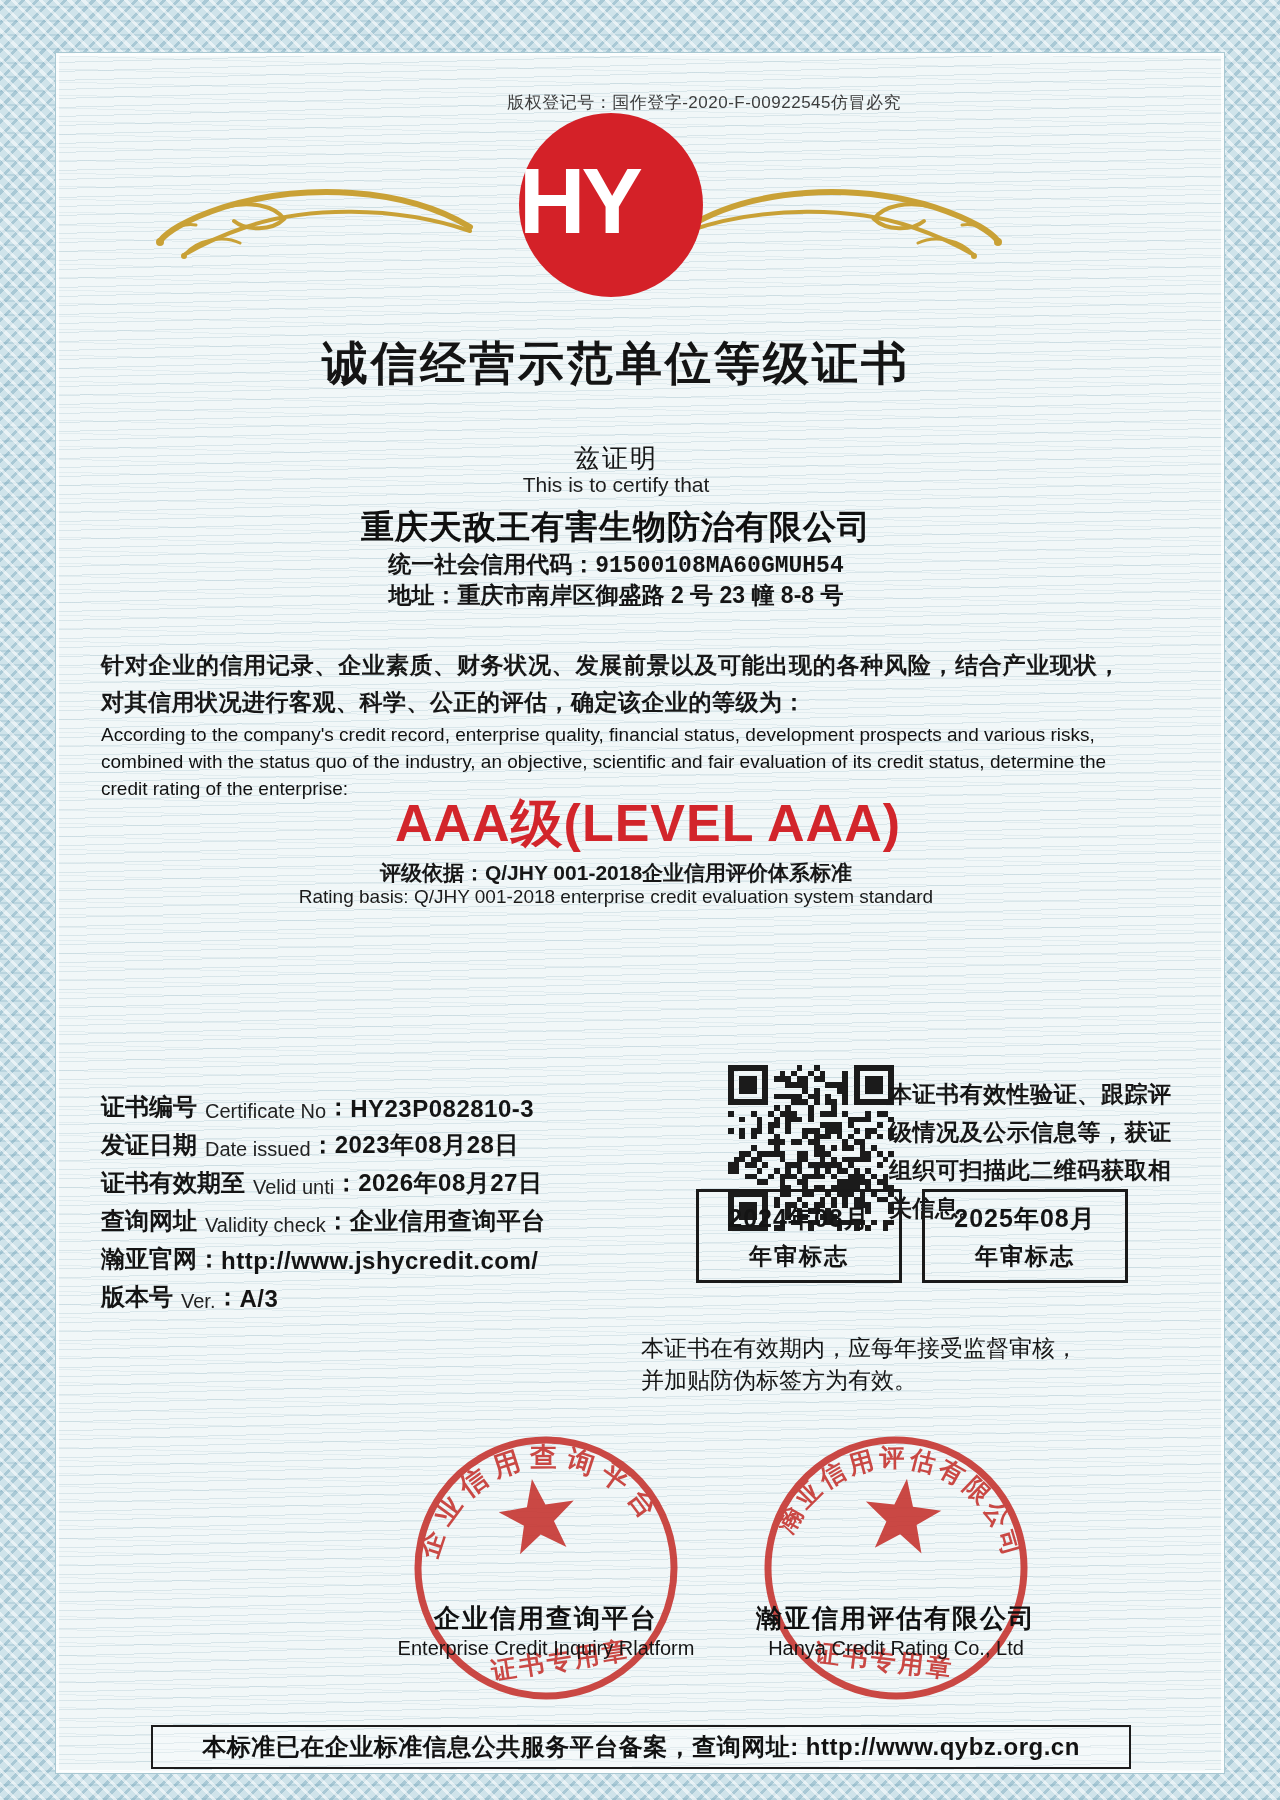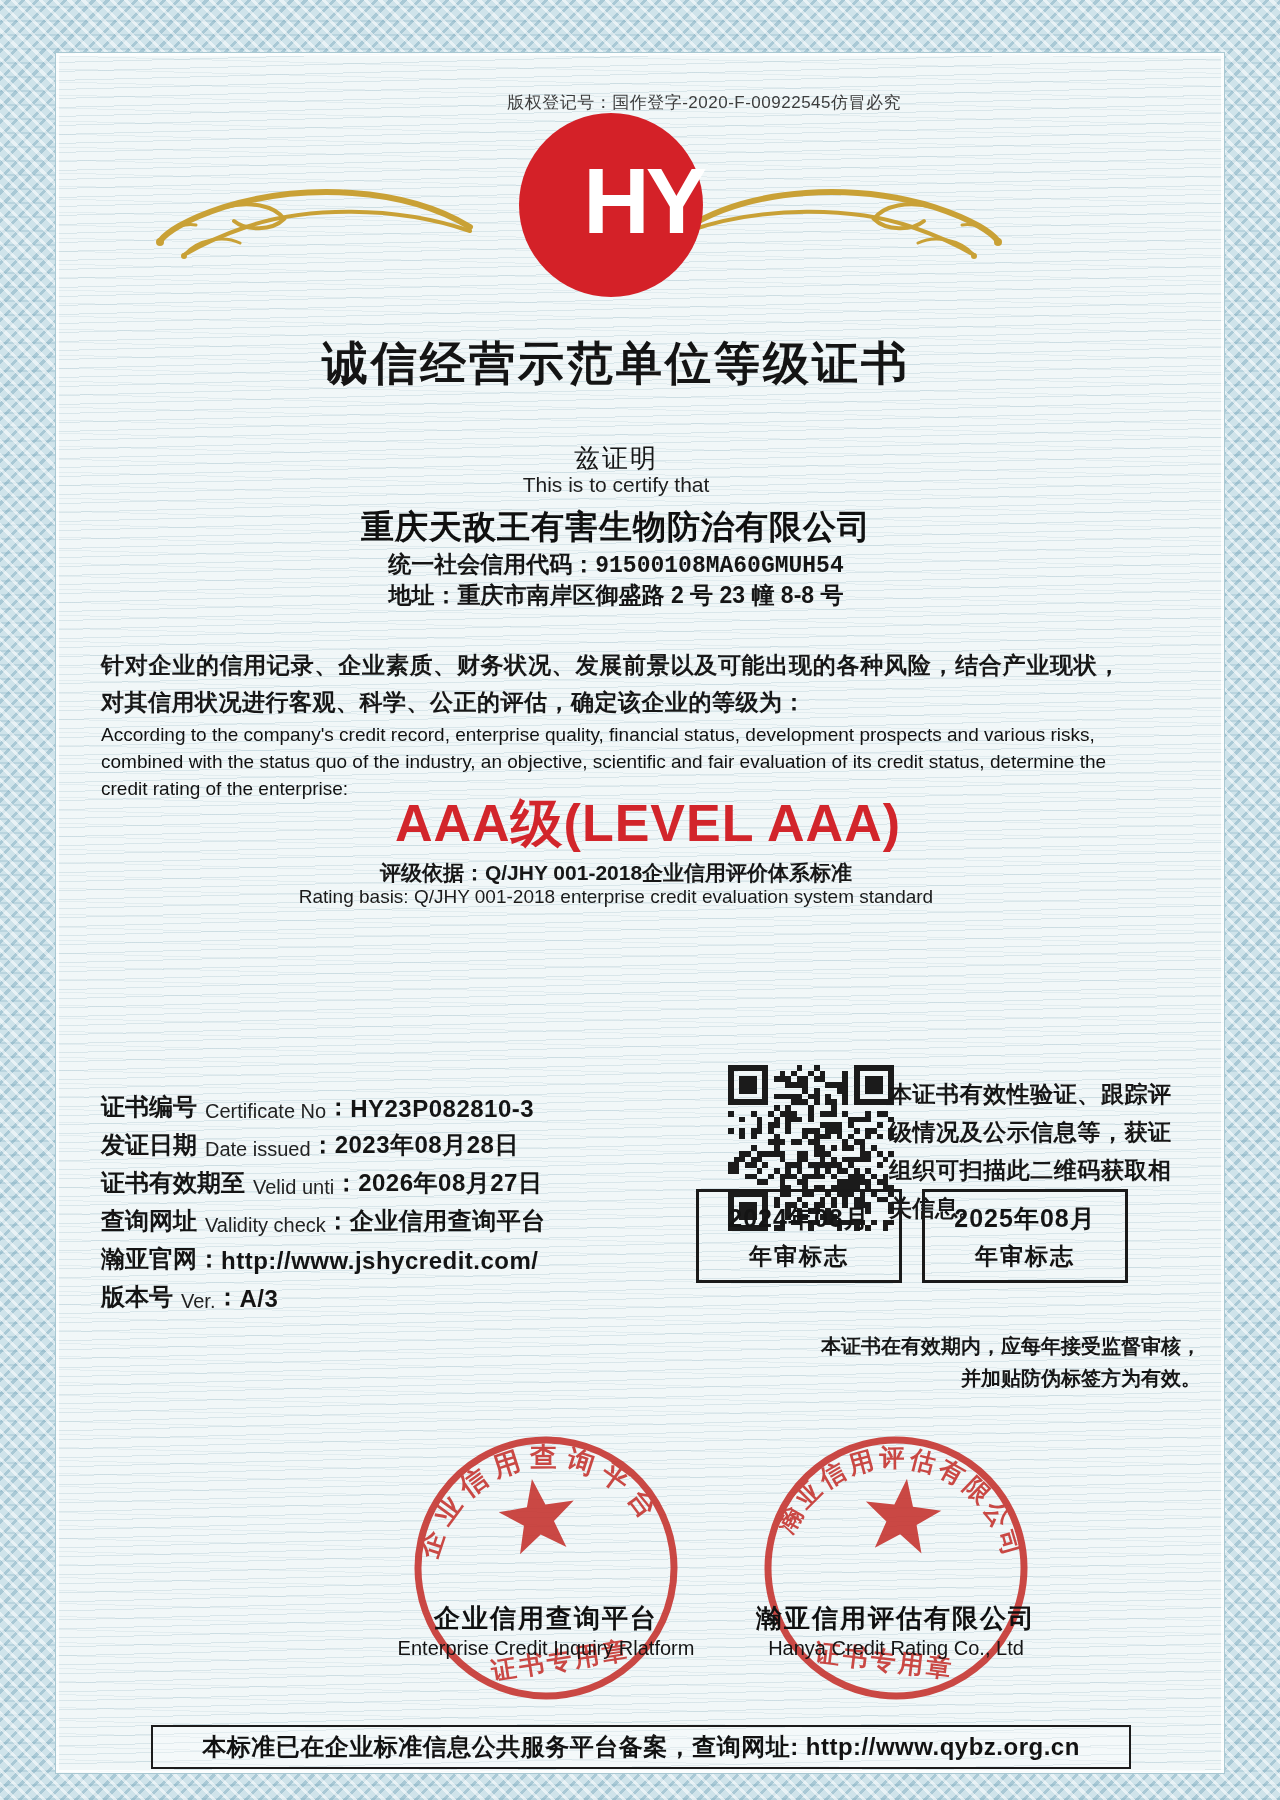--- a/index.html
+++ b/index.html
@@ -25,21 +25,21 @@
       repeating-linear-gradient(178.5deg, rgba(118,160,176,.20) 0 1px, transparent 1px 9px),
       repeating-linear-gradient(1.5deg, rgba(118,160,176,.12) 0 1px, transparent 1px 13px);
     border:1px solid #a9c8d2;
     box-shadow:inset 0 0 0 3px rgba(255,255,255,.8);
   }
   .abs{position:absolute;}
   .ctr{left:0;width:1120px;text-align:center;} 
   .copyright{top:38px;left:345px;width:500px;text-align:right;font-size:17px;color:#3d3d3d;letter-spacing:.5px;}
   .logo-wrap{top:60px;left:463px;width:184px;height:184px;}
   .logo-circle{width:184px;height:184px;border-radius:50%;background:#d42128;
-    display:flex;align-items:center;justify-content:flex-end;}
+    display:flex;align-items:center;justify-content:flex-start;}
   .logo-text{color:#ffffff;font-size:92px;font-weight:bold;letter-spacing:-4px;
     font-family:"Liberation Sans","DejaVu Sans",sans-serif;transform:translateY(-4px);}
   .flourish{top:128px;width:320px;height:86px;}
   .flourish.left{left:98px;}
   .flourish.right{left:628px;transform:scaleX(-1);}
   .title-zh{top:280px;font-size:46px;font-weight:bold;color:#141414;letter-spacing:3px;}
   .title-en{top:344px;font-size:21px;color:#1d1d1d;}
   .certify-zh{top:388px;font-size:26px;color:#161616;letter-spacing:2px;}
   .certify-en{top:420px;font-size:21px;color:#1d1d1d;}
   .company{top:452px;font-size:33px;font-weight:bold;color:#101010;letter-spacing:1px;}
@@ -58,21 +58,21 @@
   .dcolon{font-size:24px;font-weight:bold;color:#141414;}
   .dval{font-size:24px;font-weight:bold;color:#141414;letter-spacing:.5px;}
   .dval.url{font-weight:bold;}
   .qr{top:1012px;left:672px;width:166px;height:166px;}
   .qr-note{top:1022px;left:833px;width:282px;font-size:23px;font-weight:bold;color:#161616;
     line-height:38px;text-align:justify;}
   .marks{top:1136px;left:640px;width:480px;display:flex;gap:20px;}
   .mark-box{width:200px;border:3px solid #1a1a1a;padding:10px 0 8px 0;text-align:center;}
   .mark-period{font-size:25px;font-weight:bold;color:#141414;display:block;letter-spacing:1px;}
   .mark-label{font-size:23px;font-weight:bold;color:#141414;display:block;margin-top:6px;letter-spacing:2px;}
-  .superv{left:585px;width:560px;text-align:right;font-size:20px;font-weight:bold;color:#161616;}
+  .superv{left:585px;width:560px;text-align:left;font-size:23px;font-weight:normal;color:#161616;}
   .superv.l1{top:1280px;}
   .superv.l2{top:1312px;}
   .seal{width:280px;height:300px;}
   .seal.left{top:1365px;left:350px;transform:rotate(-9deg);}
   .seal.right{top:1365px;left:700px;transform:rotate(7deg);}
   .cap-zh{font-size:26px;font-weight:bold;color:#101010;text-align:center;letter-spacing:2px;}
   .cap-en{font-size:20px;color:#141414;text-align:center;}
   .cap.lzh{top:1548px;left:290px;width:400px;}
   .cap.len{top:1584px;left:290px;width:400px;}
   .cap.rzh{top:1548px;left:640px;width:400px;}

